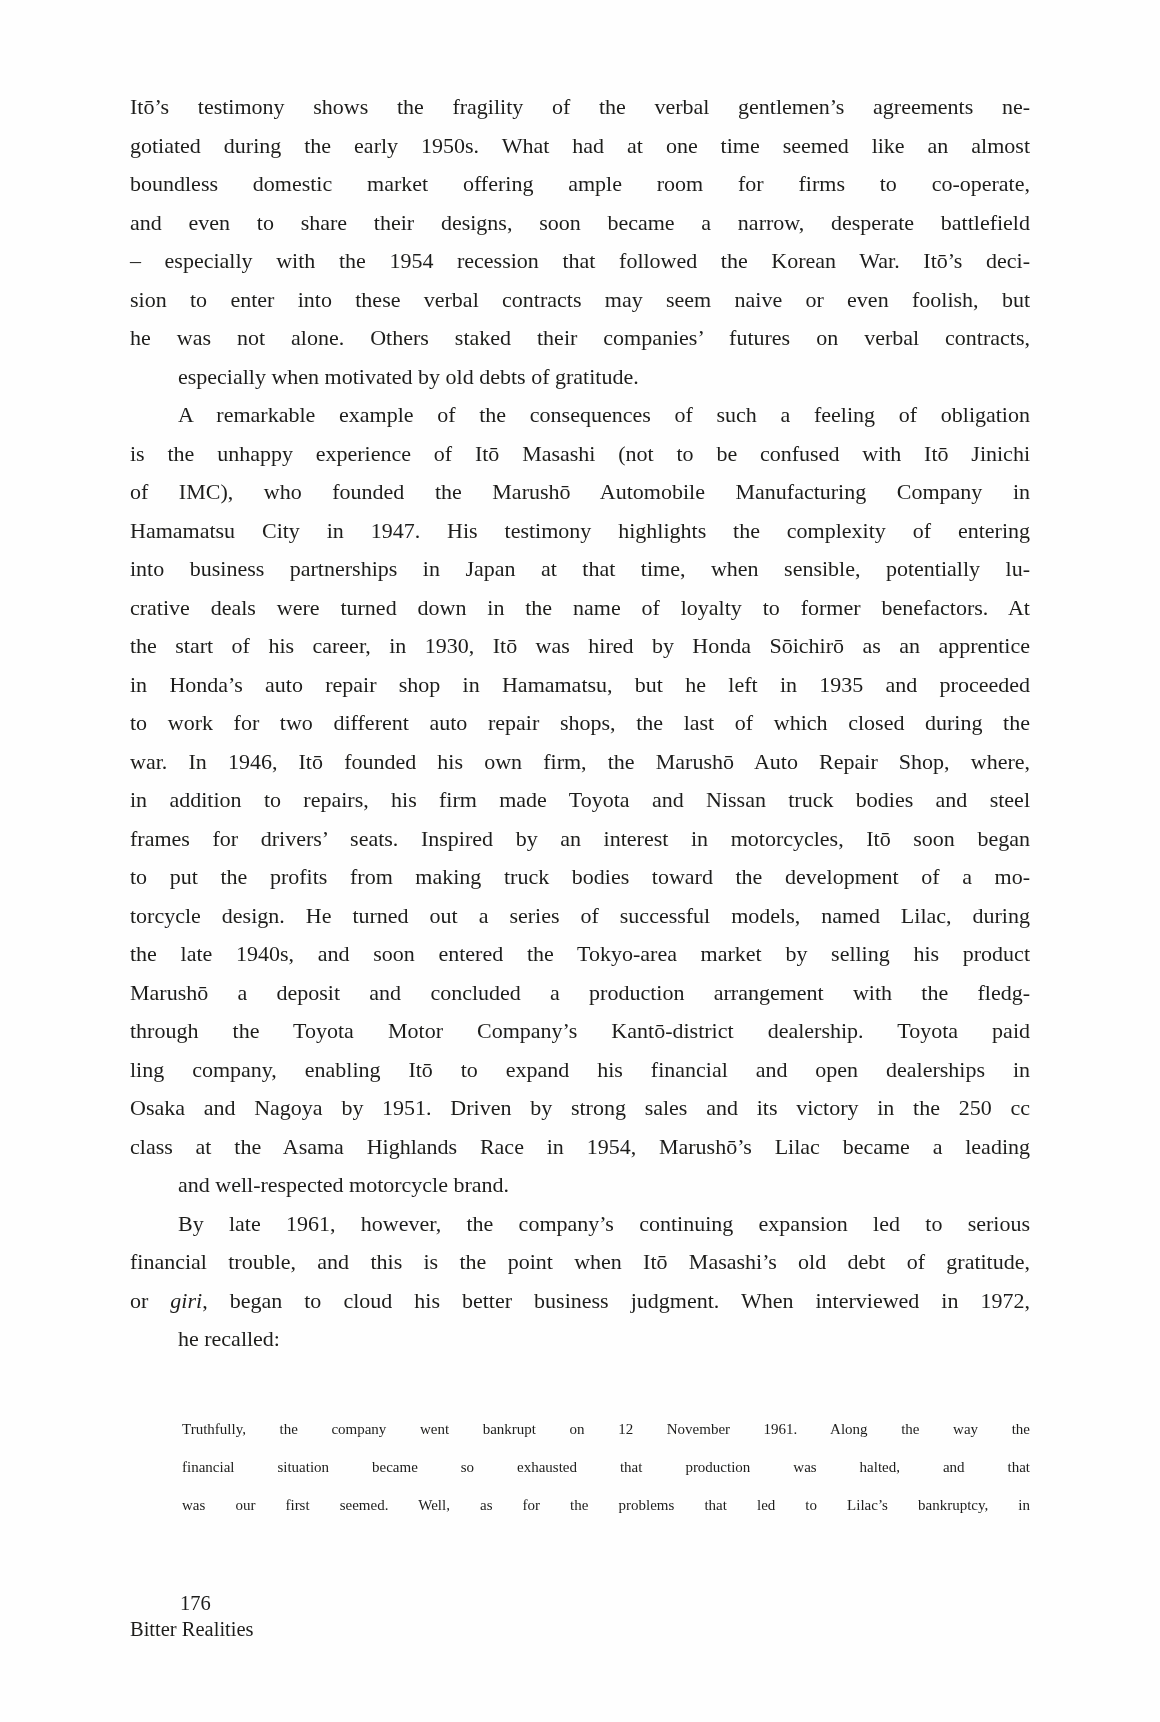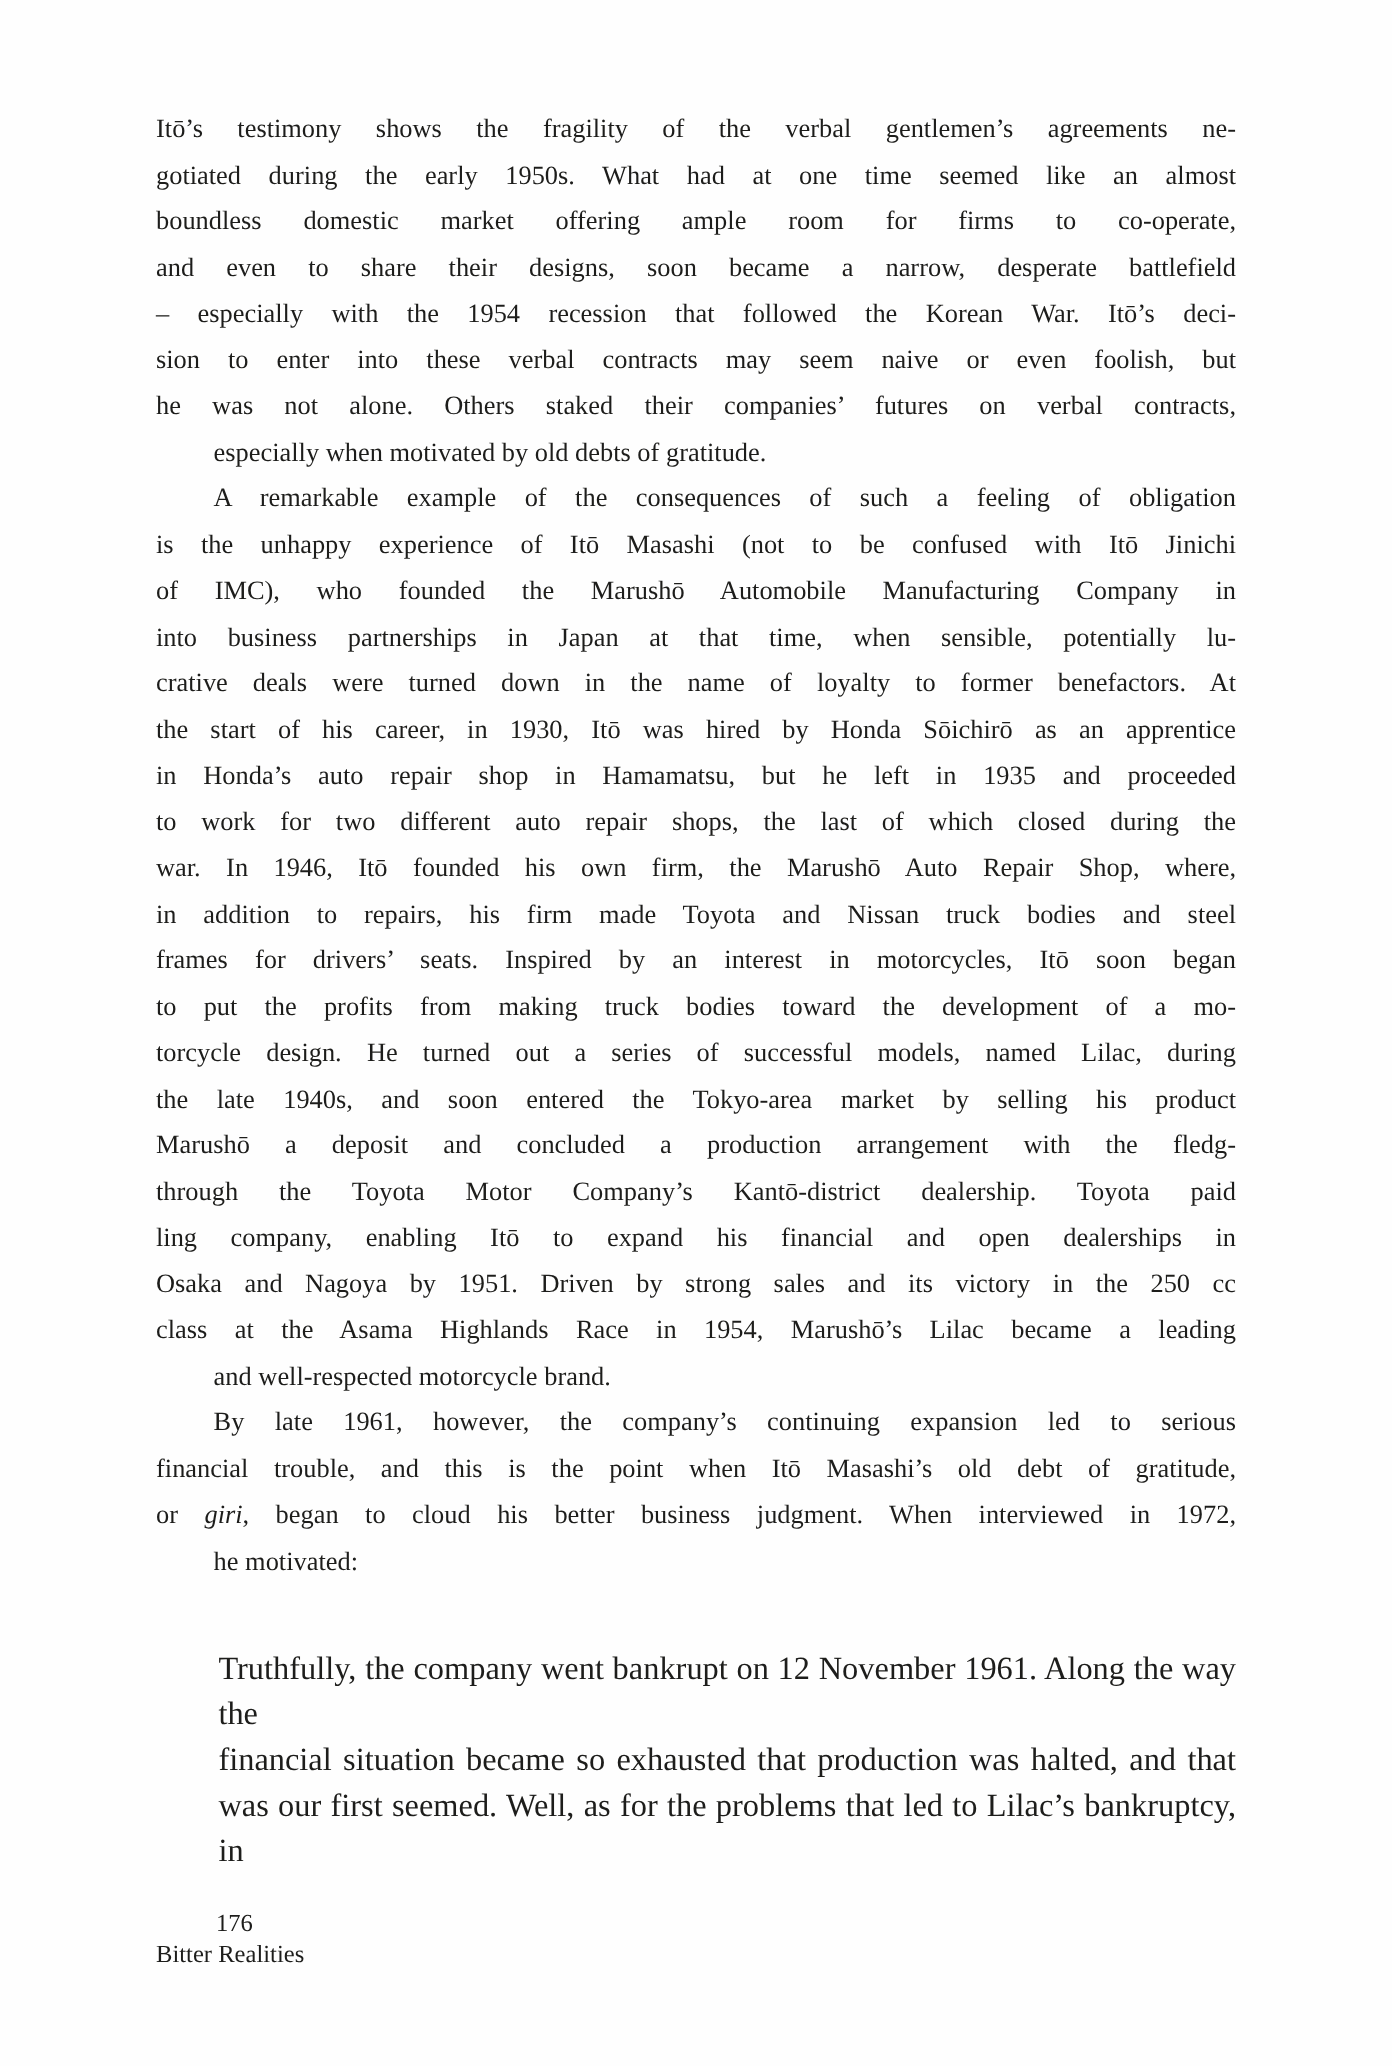--- a/index.html
+++ b/index.html
@@ -27,21 +27,21 @@
     white-space: normal;
   }
   .bodyline.endline { text-align-last: left; margin-left: 48px; }
   .indent { text-indent: 48px; }
   .blockquote {
     margin-top: 51px;
     margin-left: 52px;
     width: 848px;
   }
   .quoteline {
-    font-size: 27px;
+    font-size: 15px;
     line-height: 38px;
     text-align: justify;
     text-align-last: justify;
   }
   .italic { font-style: italic; margin-top: 44px; }
   .footer {
     position: absolute;
     left: 130px;
     top: 1590px;
     width: 900px;
@@ -70,20 +70,21 @@
       <div class="bodyline">– especially with the 1954 recession that followed the Korean War. Itō’s deci-</div>
       <div class="bodyline">sion to enter into these verbal contracts may seem naive or even foolish, but</div>
       <div class="bodyline">he was not alone. Others staked their companies’ futures on verbal contracts,</div>
       <div class="bodyline endline">especially when motivated by old debts of gratitude.</div>
     </div>
 
     <div>
       <div class="bodyline indent">A remarkable example of the consequences of such a feeling of obligation</div>
       <div class="bodyline">is the unhappy experience of Itō Masashi (not to be confused with Itō Jinichi</div>
       <div class="bodyline">of IMC), who founded the Marushō Automobile Manufacturing Company in</div>
+      <div class="bodyline">Hamamatsu City in 1947. His testimony highlights the complexity of entering</div>
       <div class="bodyline">into business partnerships in Japan at that time, when sensible, potentially lu-</div>
       <div class="bodyline">crative deals were turned down in the name of loyalty to former benefactors. At</div>
       <div class="bodyline">the start of his career, in 1930, Itō was hired by Honda Sōichirō as an apprentice</div>
       <div class="bodyline">in Honda’s auto repair shop in Hamamatsu, but he left in 1935 and proceeded</div>
       <div class="bodyline">to work for two different auto repair shops, the last of which closed during the</div>
       <div class="bodyline">war. In 1946, Itō founded his own firm, the Marushō Auto Repair Shop, where,</div>
       <div class="bodyline">in addition to repairs, his firm made Toyota and Nissan truck bodies and steel</div>
       <div class="bodyline">frames for drivers’ seats. Inspired by an interest in motorcycles, Itō soon began</div>
       <div class="bodyline">to put the profits from making truck bodies toward the development of a mo-</div>
       <div class="bodyline">torcycle design. He turned out a series of successful models, named Lilac, during</div>
@@ -93,21 +94,21 @@
       <div class="bodyline">ling company, enabling Itō to expand his financial and open dealerships in</div>
       <div class="bodyline">Osaka and Nagoya by 1951. Driven by strong sales and its victory in the 250 cc</div>
       <div class="bodyline">class at the Asama Highlands Race in 1954, Marushō’s Lilac became a leading</div>
       <div class="bodyline endline">and well-respected motorcycle brand.</div>
     </div>
 
     <div>
       <div class="bodyline indent">By late 1961, however, the company’s continuing expansion led to serious</div>
       <div class="bodyline">financial trouble, and this is the point when Itō Masashi’s old debt of gratitude,</div>
       <div class="bodyline"><span>or </span><span class="italic">giri</span><span>, began to cloud his better business judgment. When interviewed in 1972,</span></div>
-      <div class="bodyline endline">he motivated:</div>
+      <div class="bodyline endline">he recalled:</div>
     </div>
 
     <div class="blockquote">
       <div class="quoteline">Truthfully, the company went bankrupt on 12 November 1961. Along the way the</div>
       <div class="quoteline">financial situation became so exhausted that production was halted, and that</div>
       <div class="quoteline">was our first seemed. Well, as for the problems that led to Lilac’s bankruptcy, in</div>
     </div>
 
   </div>
 

